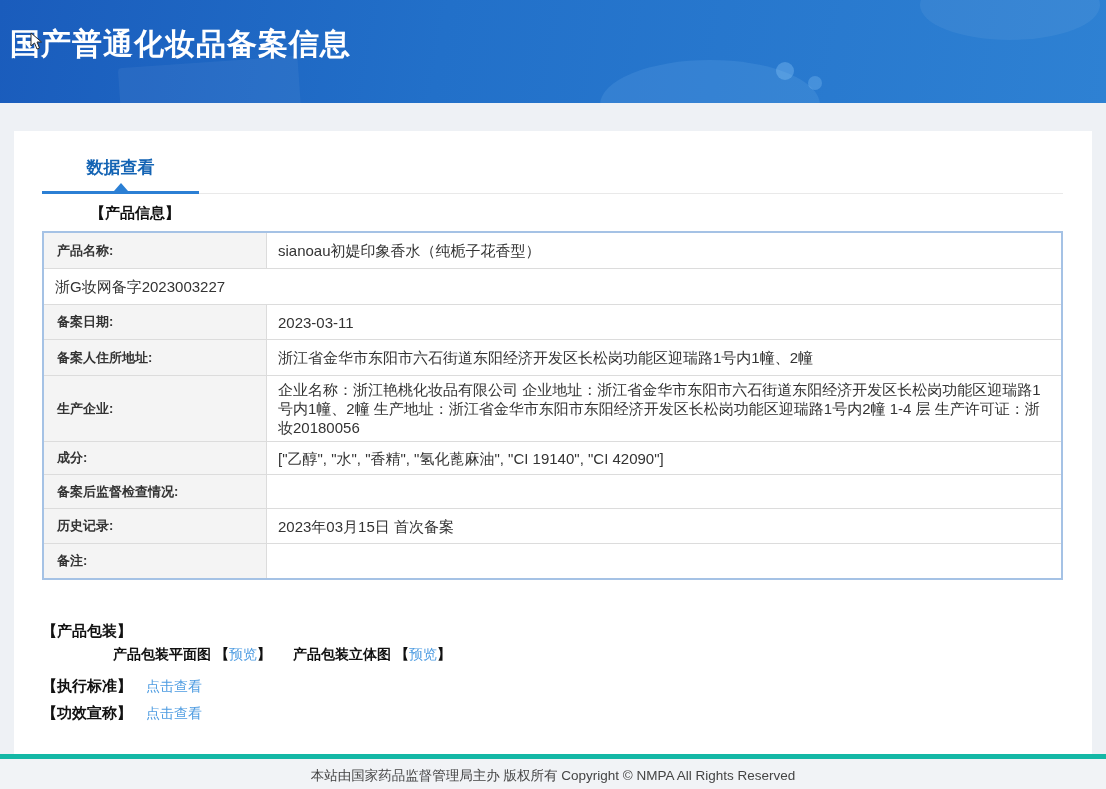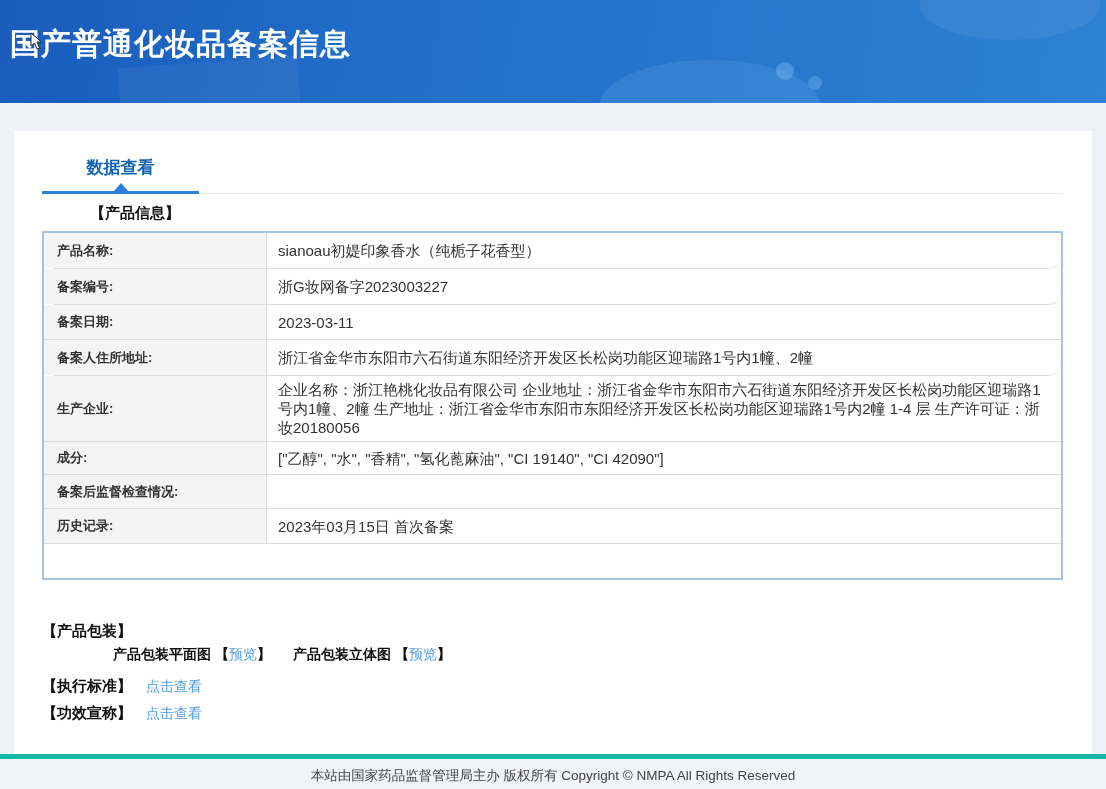--- a/index.html
+++ b/index.html
@@ -36,21 +36,21 @@
 
   
   .info-table { position:absolute; left:28px; top:100px; width:1021px;
     border:2px solid #a5c2e5; background:#fff; }
   .trow { display:flex; border-bottom:1px solid #dcdcdc; }
   .trow:last-child { border-bottom:none; }
   .tlabel { width:223px; min-width:223px; background:#f4f4f4; border-right:1px solid #dcdcdc;
     font-weight:bold; color:#333; font-size:13px; display:flex; align-items:center; padding:4px 8px 4px 13px; }
   .tvalue { flex:1; font-size:15px; color:#333; display:flex; align-items:center;
     padding:4px 12px 4px 11px; line-height:19px; }
-  .h37 { min-height:36px;border-radius:13px; } .h36 { min-height:35px; } .h46 { min-height:45px; }
+  .h37 { min-height:36px; } .h36 { min-height:35px; } .h46 { min-height:45px; }
   .h34 { min-height:33px; } .h35 { min-height:34px; }
 
   
   .sec-packaging { position:absolute; left:28px; top:491px; }
   .pack-line { position:absolute; left:0px; top:515px; width:1020px; font-size:14px; color:#111; }
   .pack-item-flat { position:absolute; left:99px; top:0; white-space:nowrap; }
   .pack-item-stereo { position:absolute; left:279px; top:0; white-space:nowrap; }
   .pack-label { font-weight:bold; color:#111; }
   .bracket { font-weight:bold; color:#111; }
   a.link { color:#4e9ce1; text-decoration:none; cursor:pointer; }
@@ -88,21 +88,20 @@
     <div class="tab-grayline"></div>
 
     <div class="sec-title sec-product-info">【产品信息】</div>
 
     <div class="info-table">
       <div class="trow h37">
         <div class="tlabel">产品名称:</div>
         <div class="tvalue">sianoau初媞印象香水（纯栀子花香型）</div>
       </div>
       <div class="trow h37">
-        <div class="tlabel">备案编号:</div>
         <div class="tvalue">浙G妆网备字2023003227</div>
       </div>
       <div class="trow h36">
         <div class="tlabel">备案日期:</div>
         <div class="tvalue">2023-03-11</div>
       </div>
       <div class="trow h37">
         <div class="tlabel">备案人住所地址:</div>
         <div class="tvalue">浙江省金华市东阳市六石街道东阳经济开发区长松岗功能区迎瑞路1号内1幢、2幢</div>
       </div>
@@ -116,20 +115,21 @@
       </div>
       <div class="trow h35">
         <div class="tlabel">备案后监督检查情况:</div>
         <div class="tvalue"></div>
       </div>
       <div class="trow h36">
         <div class="tlabel">历史记录:</div>
         <div class="tvalue">2023年03月15日 首次备案</div>
       </div>
       <div class="trow h35">
+        <div class="tlabel">备注:</div>
         <div class="tvalue"></div>
       </div>
     </div>
 
     <div class="sec-title sec-packaging">【产品包装】</div>
 
     <div class="pack-line">
       <span class="pack-item-flat">
         <span class="pack-label">产品包装平面图</span>
         <span class="bracket">【</span><a class="link">预览</a><span class="bracket">】</span>

